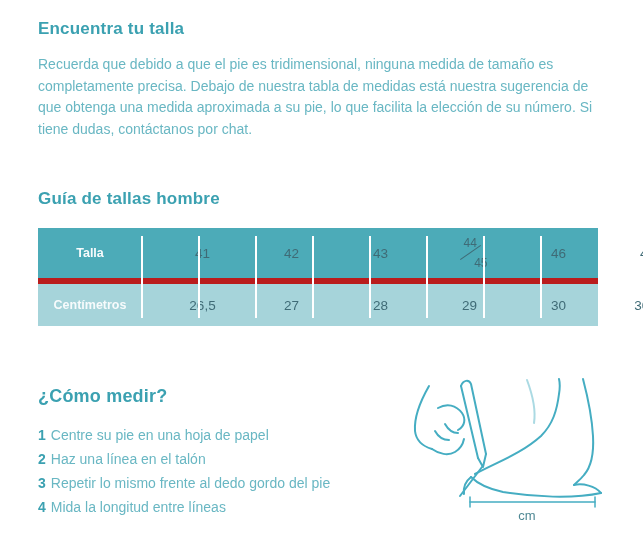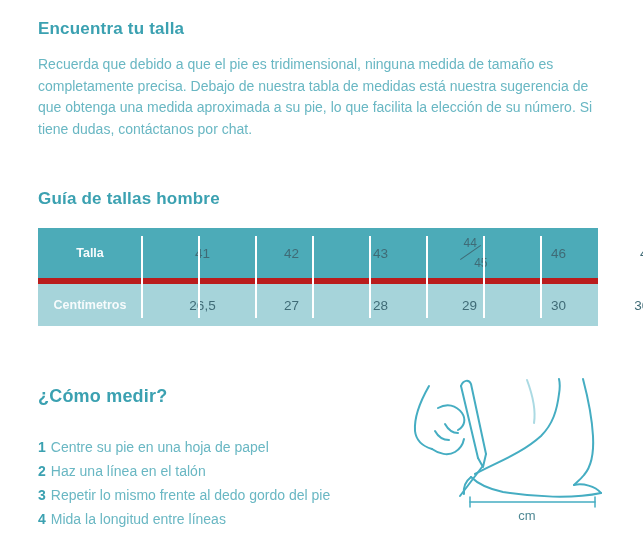--- a/index.html
+++ b/index.html
@@ -67,21 +67,21 @@
   .dual .slash  {
     position: absolute; left: 8px; top: 17px;
     width: 25px; height: 0;
     border-top: 1.5px solid #3f6b76;
     transform: rotate(-35deg);
   }
 
   
   .measure-section { position: relative; margin-top: 60px; }
   .measure-title { font-size: 18px; }
-  .steps { margin-top: 28px; }
+  .steps { margin-top: 16px; }
   .step {
     color: #69b7c3;
     font-size: 14px;
     line-height: 24px;
     white-space: nowrap;
   }
   .step .num {
     color: #3ba1b1;
     font-weight: bold;
     margin-right: 5px;

